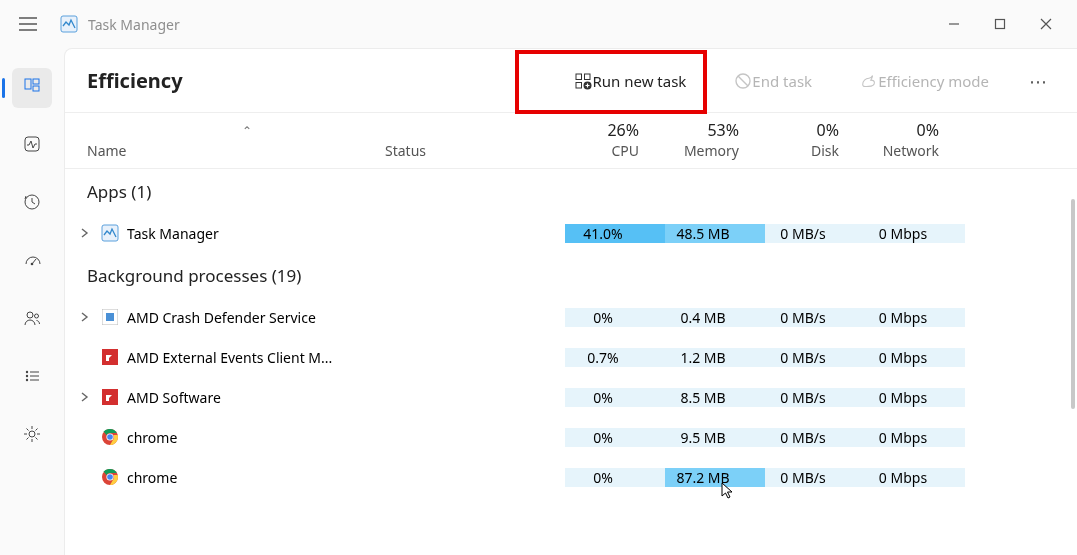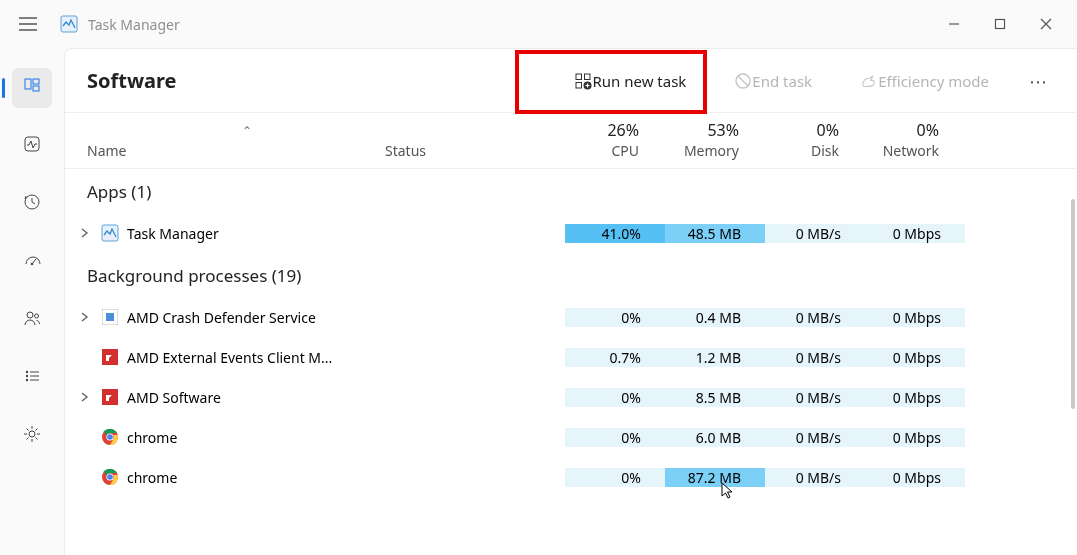--- a/index.html
+++ b/index.html
@@ -38,21 +38,21 @@
 
     .grid { flex:1; overflow:hidden; position:relative; }
     .group-row { height:44px; display:flex; align-items:center; padding-left:22px; font-size:17px; color:#222;text-align:right; }
     .row { height:40px; display:flex; align-items:center; font-size:14px; padding-left:12px;}
     .cell-name { width:328px; display:flex; align-items:center; gap:8px; overflow:hidden;}
     .expander { width:16px; height:16px; display:flex; align-items:center; justify-content:center; color:#666; visibility:hidden; cursor:pointer;}
     .expander.visible { visibility:visible; }
     .proc-icon { width:18px; height:18px; display:inline-flex; align-items:center; justify-content:center; flex-shrink:0;}
     .cell-name-text { white-space:nowrap; overflow:hidden; text-overflow:ellipsis; max-width:240px;}
     .cell-status { width:160px; }
-    .cell-num { width:100px; text-align:right; padding-right:24px; }
+    .cell-num { width:100px; text-align:center; padding-right:24px; }
     .heat0 { background:#e6f4fb; }
     .heat2 { background:#7cd0f8; }
     .heat3 { background:#56c0f5; }
 
     .scrollbar-ind { position:absolute; right:2px; top:150px; width:4px; height:210px; background:#c8c8c8; border-radius:2px; }
     .cursor-img { position:absolute; pointer-events:none; left:720px; top:480px; font-size:18px; color:#000; }
   </style>
 </head>
 <body>
 
@@ -136,21 +136,21 @@
       <div class="side-item">
         <span><svg width="18" height="18">
             <circle cx="9" cy="9" r="3" stroke="#444" fill="none"></circle>
             <path d="M9 1v3M9 14v3M1 9h3M14 9h3M3.5 3.5l2 2M12.5 12.5l2 2M14.5 3.5l-2 2M5.5 12.5l-2 2" stroke="#444"></path>
           </svg></span>
       </div>
     </div>
 
   <div class="main">
     <div class="toolbar">
-      <span class="page-title">Software</span>
+      <span class="page-title">Efficiency</span>
       <div class="spacer"></div>
       <div class="toolbtn" id="run-btn">
         <span class="ic">
           <svg width="18" height="18" viewBox="0 0 18 18">
               <rect x="2" y="2" width="5.5" height="5.5" stroke="#333" fill="none"></rect>
               <rect x="10.5" y="2" width="5.5" height="5.5" stroke="#333" fill="none"></rect>
               <rect x="2" y="10.5" width="5.5" height="5.5" stroke="#333" fill="none"></rect>
               <circle cx="13.5" cy="13.5" r="4" fill="#333"></circle>
               <path d="M13.5 11.5v4M11.5 13.5h4" stroke="#fff" stroke-width="1.2"></path>
             </svg>
@@ -301,21 +301,21 @@
                 <path d="M8 0a8 8 0 0 1 6.9 4H8a4 4 0 0 0-3.5 2L1.6 2.6A8 8 0 0 1 8 0z" fill="#0f9d58"></path>
                 <path d="M15.7 6A8 8 0 0 1 8 16l3-5.2A4 4 0 0 0 12 8c0-.7-.2-1.4-.5-2z" fill="#ffcd40"></path>
                 <circle cx="8" cy="8" r="3.6" fill="#fff"></circle>
                 <circle cx="8" cy="8" r="2.8" fill="#4285f4"></circle>
               </svg>
             </span>
             <span class="cell-name-text">chrome</span>
           </div>
           <div class="cell-status"></div>
           <div class="cell-num heat0">0%</div>
-          <div class="cell-num heat0">6.0 MB</div>
+          <div class="cell-num heat0">9.5 MB</div>
           <div class="cell-num heat0">0 MB/s</div>
           <div class="cell-num heat0">0 Mbps</div>
         </div>
         <div class="row">
           <div class="cell-name">
             <span class="expander ">
               <svg width="10" height="10">
                 <path d="M2 1l5 4-5 4" stroke="#666" fill="none" stroke-width="1.4"></path>
               </svg>
             </span>

